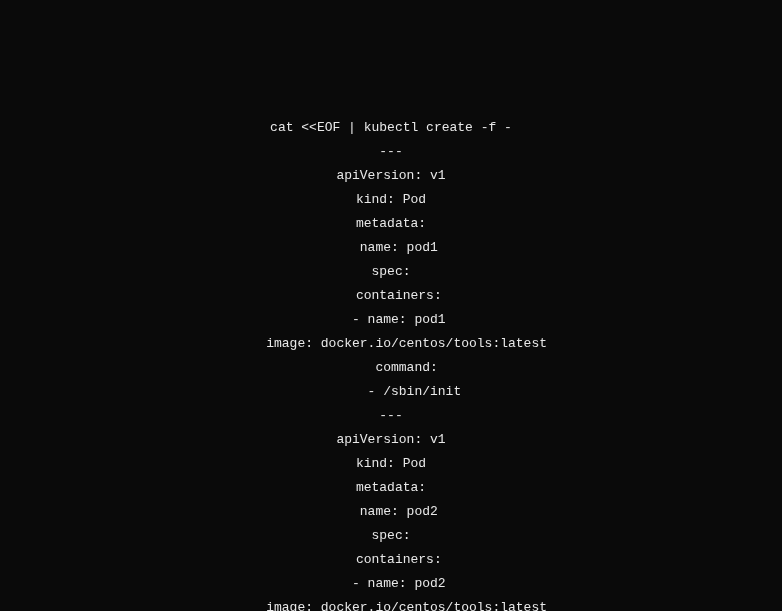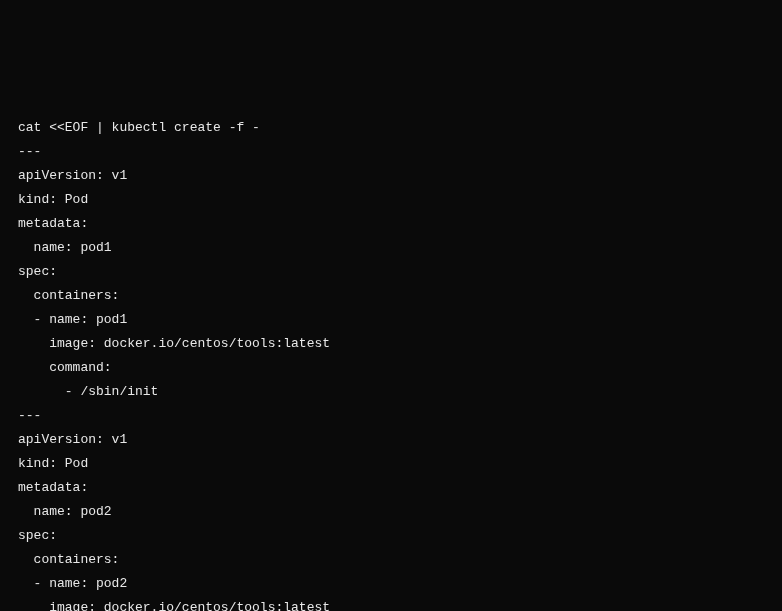--- a/index.html
+++ b/index.html
@@ -14,20 +14,21 @@
       font-family: "Menlo", "Monaco", "Consolas", "Courier New", monospace;
       font-size: 13px;
       line-height: 24px;
       color: #e8e8e8;
       padding: 20px 18px;
       white-space: pre;
       overflow: hidden;
     }
     .code-line {
       display: block;
+      text-align: center;
     }
   </style>
 </head>
 <body>
 
 
 
 <div><span class="code-line">cat &lt;&lt;EOF | kubectl create -f -</span><span class="code-line">---</span><span class="code-line">apiVersion: v1</span><span class="code-line">kind: Pod</span><span class="code-line">metadata:</span><span class="code-line">  name: pod1</span><span class="code-line">spec:</span><span class="code-line">  containers:</span><span class="code-line">  - name: pod1</span><span class="code-line">    image: docker.io/centos/tools:latest</span><span class="code-line">    command:</span><span class="code-line">      - /sbin/init</span><span class="code-line">---</span><span class="code-line">apiVersion: v1</span><span class="code-line">kind: Pod</span><span class="code-line">metadata:</span><span class="code-line">  name: pod2</span><span class="code-line">spec:</span><span class="code-line">  containers:</span><span class="code-line">  - name: pod2</span><span class="code-line">    image: docker.io/centos/tools:latest</span></div>
 
 

